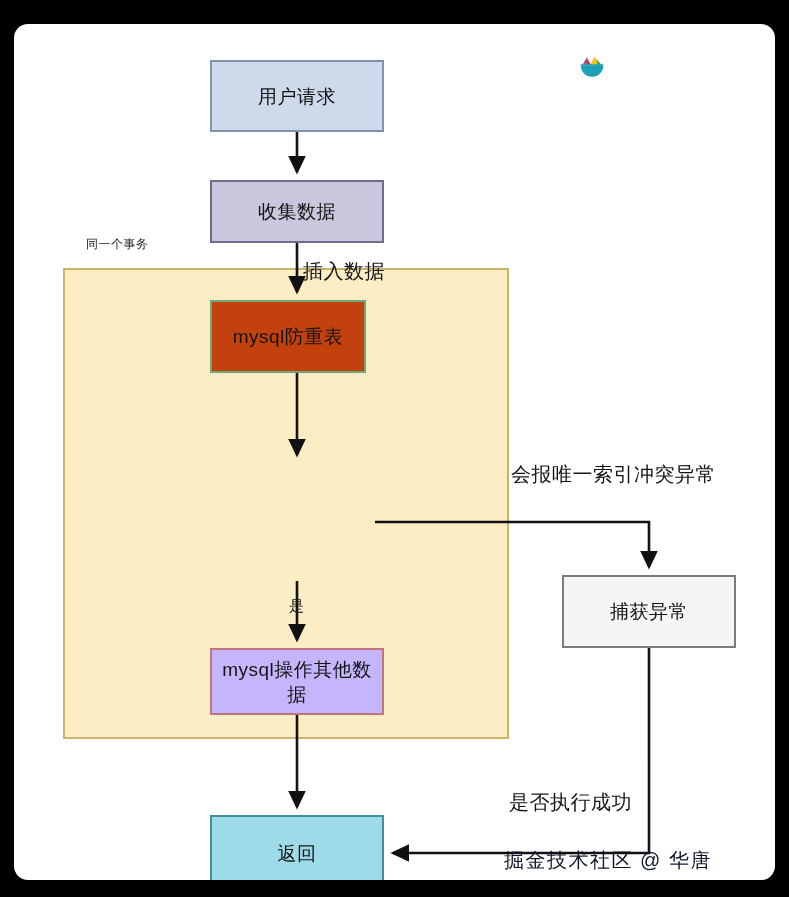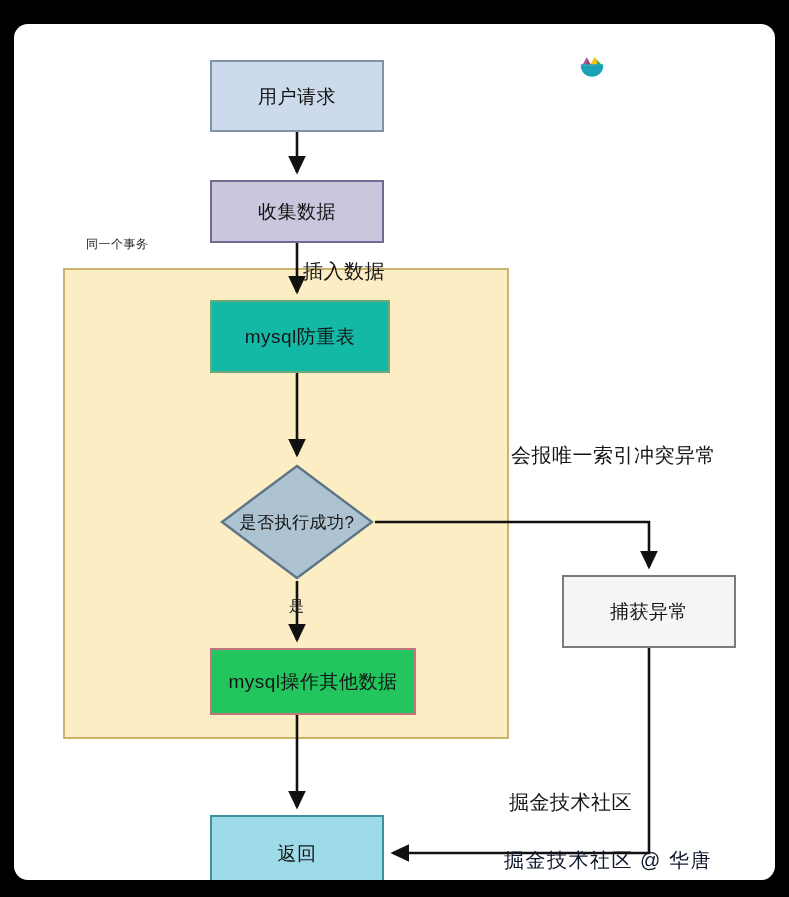--- a/index.html
+++ b/index.html
@@ -58,29 +58,29 @@
 
   .node-collect-data {
     left: 196px; top: 156px;
     width: 174px; height: 63px;
     background: #c9c6dd;
     border: 2px solid #6f6b91;
   }
 
   .node-mysql-dedupe-table {
     left: 196px; top: 276px;
-    width: 180px; height: 73px;
-    background: #14b8a6;
+    width: 156px; height: 73px;
+    background: #c2410c;
     border: 2px solid #6fa878;
   }
 
   .node-mysql-other-data {
     left: 196px; top: 624px;
-    width: 206px; height: 67px;
-    background: #22c55e;
+    width: 174px; height: 67px;
+    background: #c4b5fd;
     border: 2px solid #c2747f;
     align-items: center;
   }
 
   .node-return {
     left: 196px; top: 791px;
     width: 174px; height: 76px;
     background: #9ddbe8;
     border: 2px solid #3e8fa0;
   }
@@ -133,21 +133,21 @@
   
   .edge-label {
     position: absolute;
     font-size: 20px;
     color: #141414;
     letter-spacing: 0.5px;
     white-space: nowrap;
   }
   .lbl-insert-data { left: 289px; top: 234px; }
   .lbl-yes        { left: 275px; top: 573px; font-size: 15px; }
-  .lbl-unique-conflict { left: 497px; top: 418px; }
+  .lbl-unique-conflict { left: 497px; top: 437px; }
   .lbl-direct-success  { left: 495px; top: 765px; }
 
   
   #edges {
     position: absolute;
     left: 0; top: 0;
     width: 761px; height: 856px;
     pointer-events: none;
   }
 
@@ -206,43 +206,37 @@
     </div>
 
     <div class="node node-collect-data">
       <span>收集数据</span>
     </div>
 
     <div class="node node-mysql-dedupe-table">
       <span>mysql防重表</span>
     </div>
 
-    <div class="decision-wrap">
-      <svg width="156" height="118" viewBox="0 0 156 118" xmlns="http://www.w3.org/2000/svg">
-        <polygon points="78,3 153,59 78,115 3,59" fill="#aec3d1" stroke="#5d7585" stroke-width="2.4"></polygon>
-      </svg>
-      <div class="decision-label">是否执行成功?</div>
-    </div>
 
     <div class="node node-mysql-other-data">
       <span>mysql操作其他数据</span>
     </div>
 
     <div class="node node-catch-exception">
       <span>捕获异常</span>
     </div>
 
     <div class="node node-return">
       <span>返回</span>
     </div>
 
     <div class="edge-label lbl-insert-data">插入数据</div>
     <div class="edge-label lbl-yes">是</div>
     <div class="edge-label lbl-unique-conflict">会报唯一索引冲突异常</div>
-    <div class="edge-label lbl-direct-success">掘金技术社区</div>
+    <div class="edge-label lbl-direct-success">是否执行成功</div>
 
     <svg class="logo" viewBox="0 0 64 64" xmlns="http://www.w3.org/2000/svg">
       <path d="M8 31 A24 24 0 0 0 56 31 Z" fill="#1ba0b8"></path>
       <path d="M12 30 L21 14 L30 30 Z" fill="#c0392b"></path>
       <path d="M21 14 L21 30 L12 30 Z" fill="#9b59b6"></path>
       <path d="M28 30 L38 12 L49 30 Z" fill="#f0c419"></path>
       <path d="M42 18 L54 31 L44 31 Z" fill="#27ae60"></path>
       <path d="M8 30 h48" stroke="#1ba0b8" stroke-width="3" fill="none"></path>
     </svg>
 

